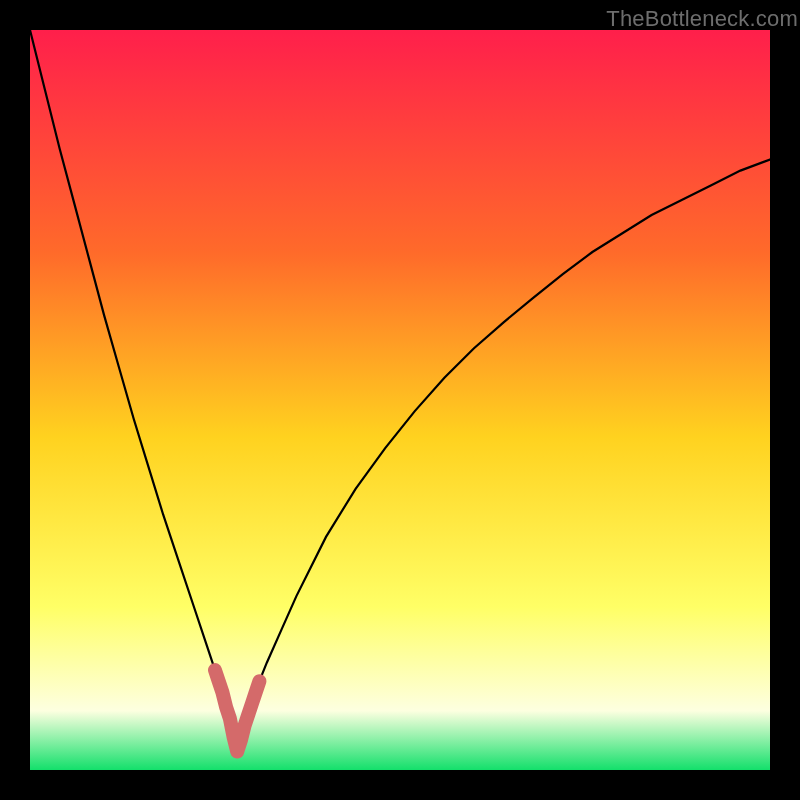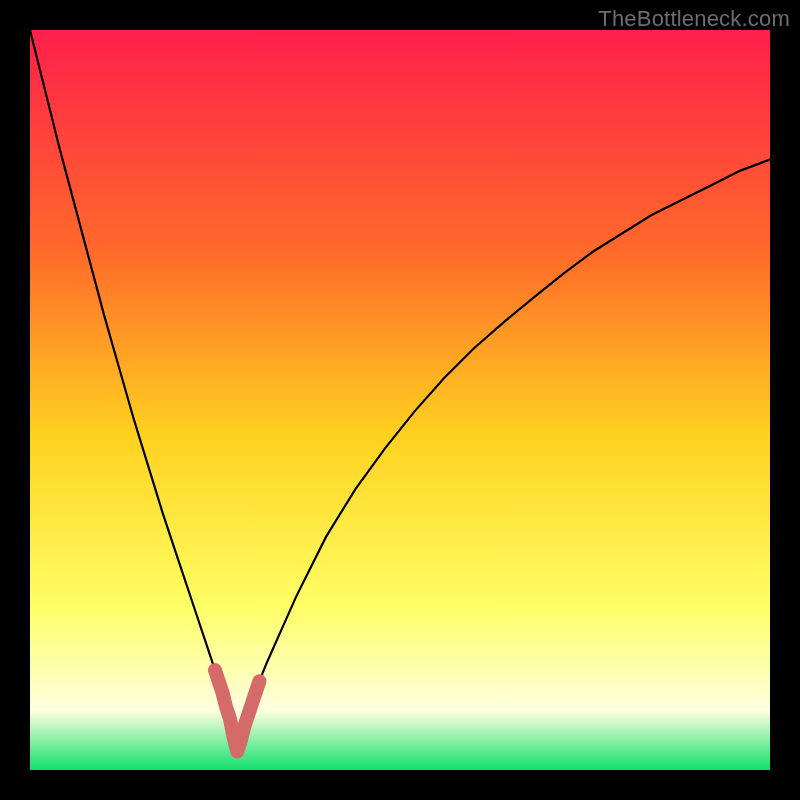--- a/index.html
+++ b/index.html
@@ -22,21 +22,21 @@
   .plot {
     position: absolute;
     left: 0;
     top: 0;
     width: 740px;
     height: 740px;
   }
   .watermark {
     position: absolute;
     top: 6px;
-    right: 10px;
+    right: 2px;
     color: #6d6d6d;
     font-size: 22px;
     letter-spacing: 0.2px;
     font-weight: 400;
   }
   svg { display: block; }
 </style>
 </head>
 <body>
 

